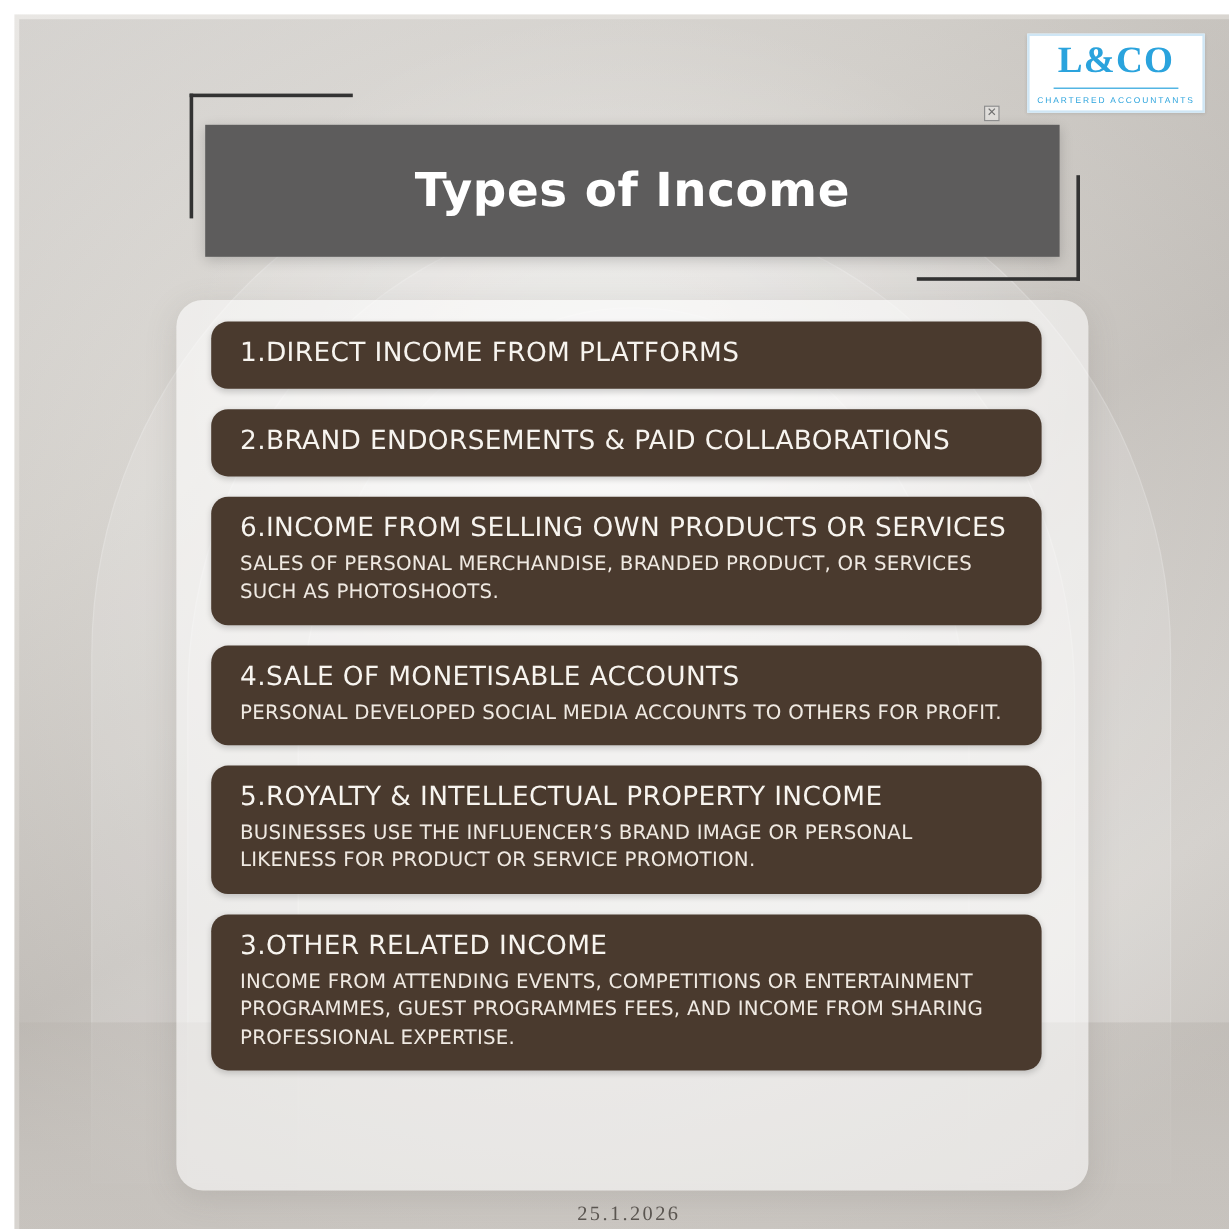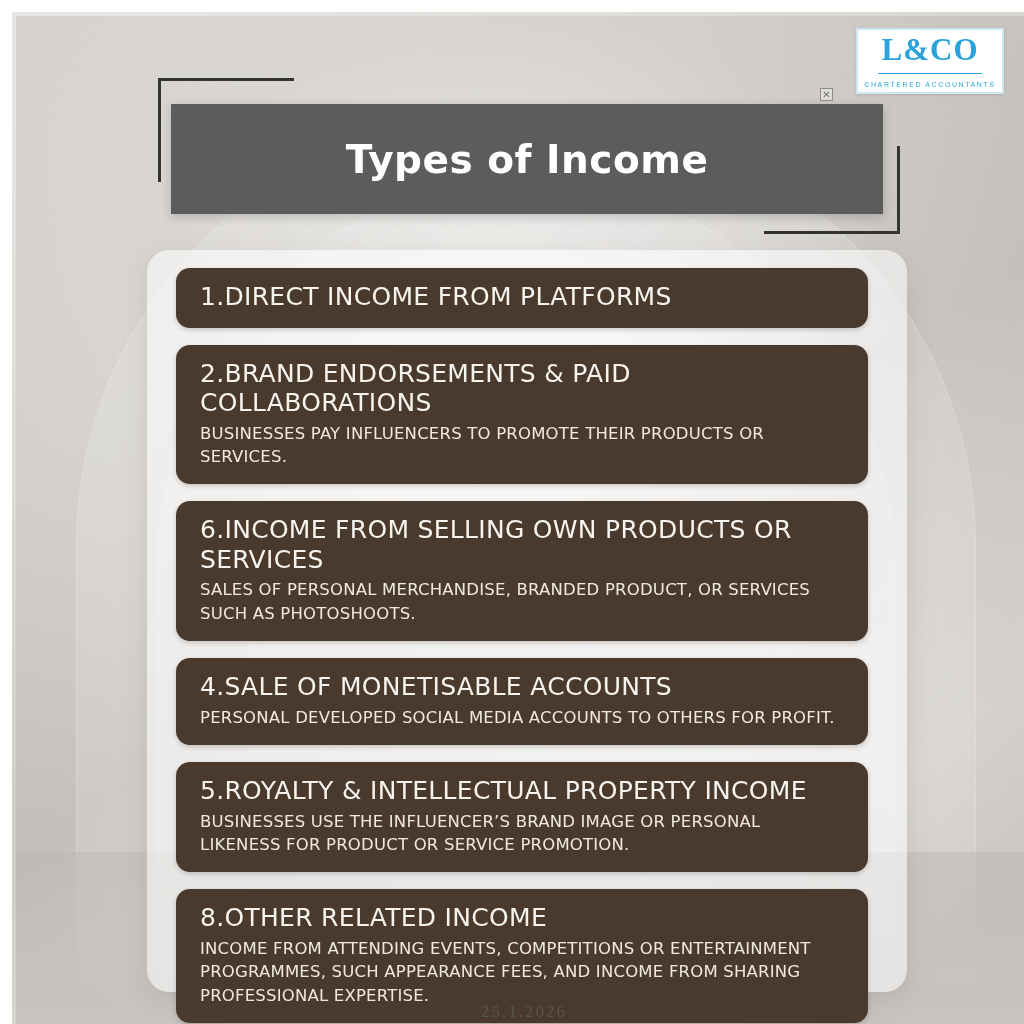--- a/index.html
+++ b/index.html
@@ -139,21 +139,21 @@
     gap: 9px;
   }
   .item {
     background: #4a3a2e;
     border-radius: 14px;
     padding: 10px 18px 12px 20px;
     color: #f3efea;
     box-shadow: 0 2px 5px rgba(0,0,0,0.18);
   }
   .item-title {
-    font-size: 25px;
+    font-size: 22px;
     letter-spacing: 0.3px;
     line-height: 1.18;
     color: #f7f4ef;
     font-family: "DejaVu Sans", sans-serif;
     font-weight: normal;
   }
   .item-desc {
     font-size: 16.5px;
     line-height: 1.42;
     letter-spacing: 0.2px;
@@ -201,40 +201,39 @@
   <div class="panel"></div>
 
   <div class="items">
 
     <div class="item">
       <div class="item-title">1.DIRECT INCOME FROM PLATFORMS</div>
     </div>
 
     <div class="item">
       <div class="item-title">2.BRAND ENDORSEMENTS &amp; PAID COLLABORATIONS</div>
-      <div class="item-desc">BUSINESSES PAY INFLUENCERS TO PROMOTE THEIR PRODUCTS OR SERVICES.</div>
     </div>
 
     <div class="item">
       <div class="item-title">6.INCOME FROM SELLING OWN PRODUCTS OR SERVICES</div>
       <div class="item-desc">SALES OF PERSONAL MERCHANDISE, BRANDED PRODUCT, OR SERVICES SUCH AS PHOTOSHOOTS.</div>
     </div>
 
     <div class="item">
       <div class="item-title">4.SALE OF MONETISABLE ACCOUNTS</div>
       <div class="item-desc">PERSONAL DEVELOPED SOCIAL MEDIA ACCOUNTS TO OTHERS FOR PROFIT.</div>
     </div>
 
     <div class="item">
       <div class="item-title">5.ROYALTY &amp; INTELLECTUAL PROPERTY INCOME</div>
       <div class="item-desc">BUSINESSES USE THE INFLUENCER’S BRAND IMAGE OR PERSONAL LIKENESS FOR PRODUCT OR SERVICE PROMOTION.</div>
     </div>
 
     <div class="item">
-      <div class="item-title">8.OTHER RELATED INCOME</div>
-      <div class="item-desc">INCOME FROM ATTENDING EVENTS, COMPETITIONS OR ENTERTAINMENT PROGRAMMES, SUCH APPEARANCE FEES, AND INCOME FROM SHARING PROFESSIONAL EXPERTISE.</div>
+      <div class="item-title">3.OTHER RELATED INCOME</div>
+      <div class="item-desc">INCOME FROM ATTENDING EVENTS, COMPETITIONS OR ENTERTAINMENT PROGRAMMES, GUEST PROGRAMMES FEES, AND INCOME FROM SHARING PROFESSIONAL EXPERTISE.</div>
     </div>
 
   </div>
 
   <div class="footer-date">25.1.2026</div>
 
 </div>
 
 </body></html>

